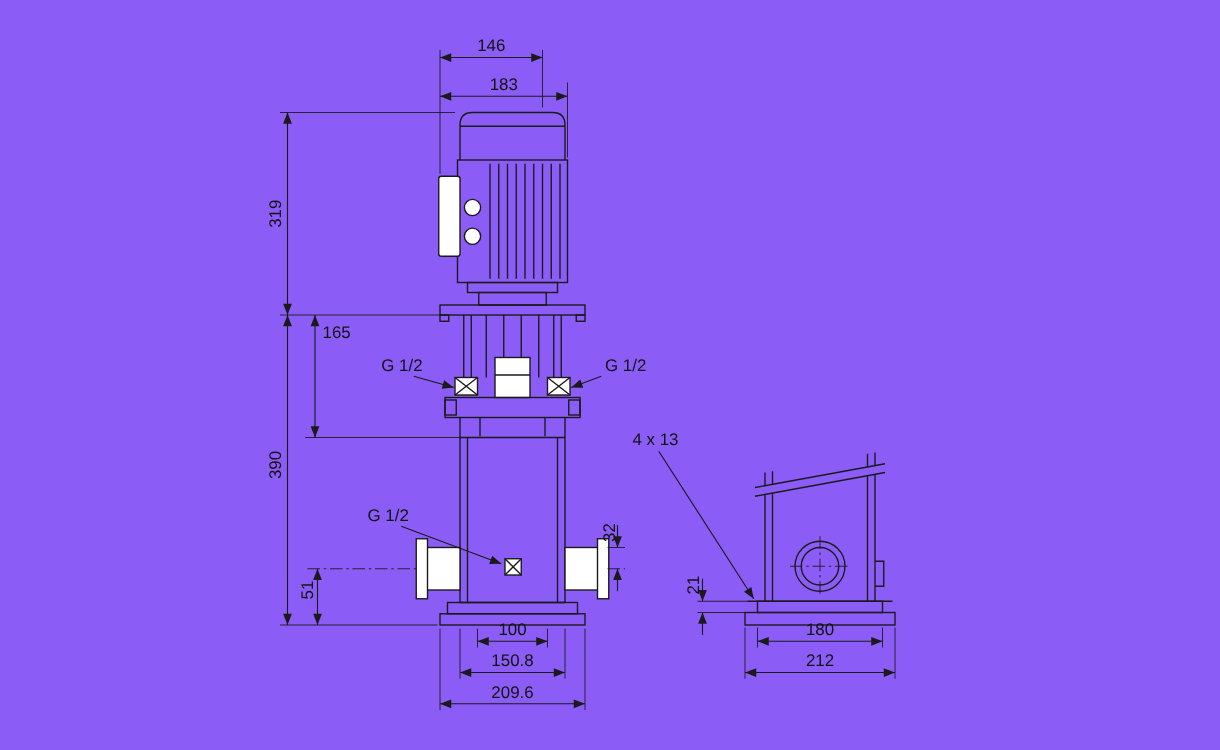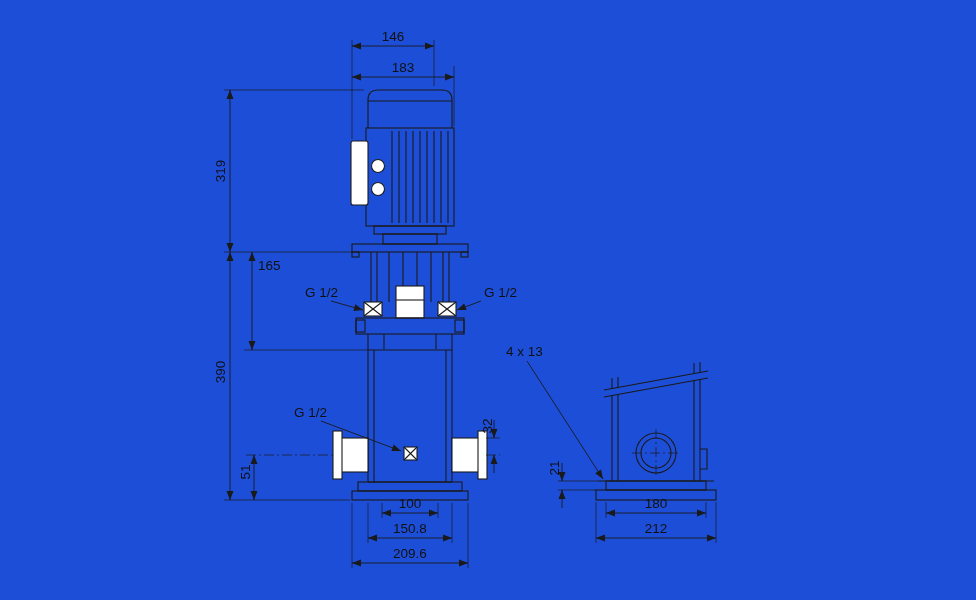--- a/index.html
+++ b/index.html
@@ -1,16 +1,16 @@
 <!DOCTYPE html>
 <html style="--ink: #1a1a1a;"><head>
 <meta charset="utf-8">
 <style>
   html,body{margin:0;padding:0;background:#fff;}
-  #stage{position:relative;width:976px;height:600px;background:#1d4ed8;font-family:"Liberation Sans",sans-serif;}
+  #stage{position:relative;width:976px;height:600px;background:#8b5cf6;font-family:"Liberation Sans",sans-serif;}
   svg{display:block;}
   .ln{stroke:var(--ink,#1a1a1a);stroke-width:1.1;fill:none;}
   .fw{fill:#fff;}
   .dim{stroke:var(--ink,#1a1a1a);stroke-width:0.9;fill:none;}
   .ext{stroke:var(--ink,#1a1a1a);stroke-width:0.7;fill:none;}
   .cl{stroke:var(--ink,#1a1a1a);stroke-width:0.7;fill:none;stroke-dasharray:10 3 2 3;}
   text{font-family:"Liberation Sans",sans-serif;font-size:13.5px;fill:#111;}
   .mid{text-anchor:middle;}
 </style>
 </head>

